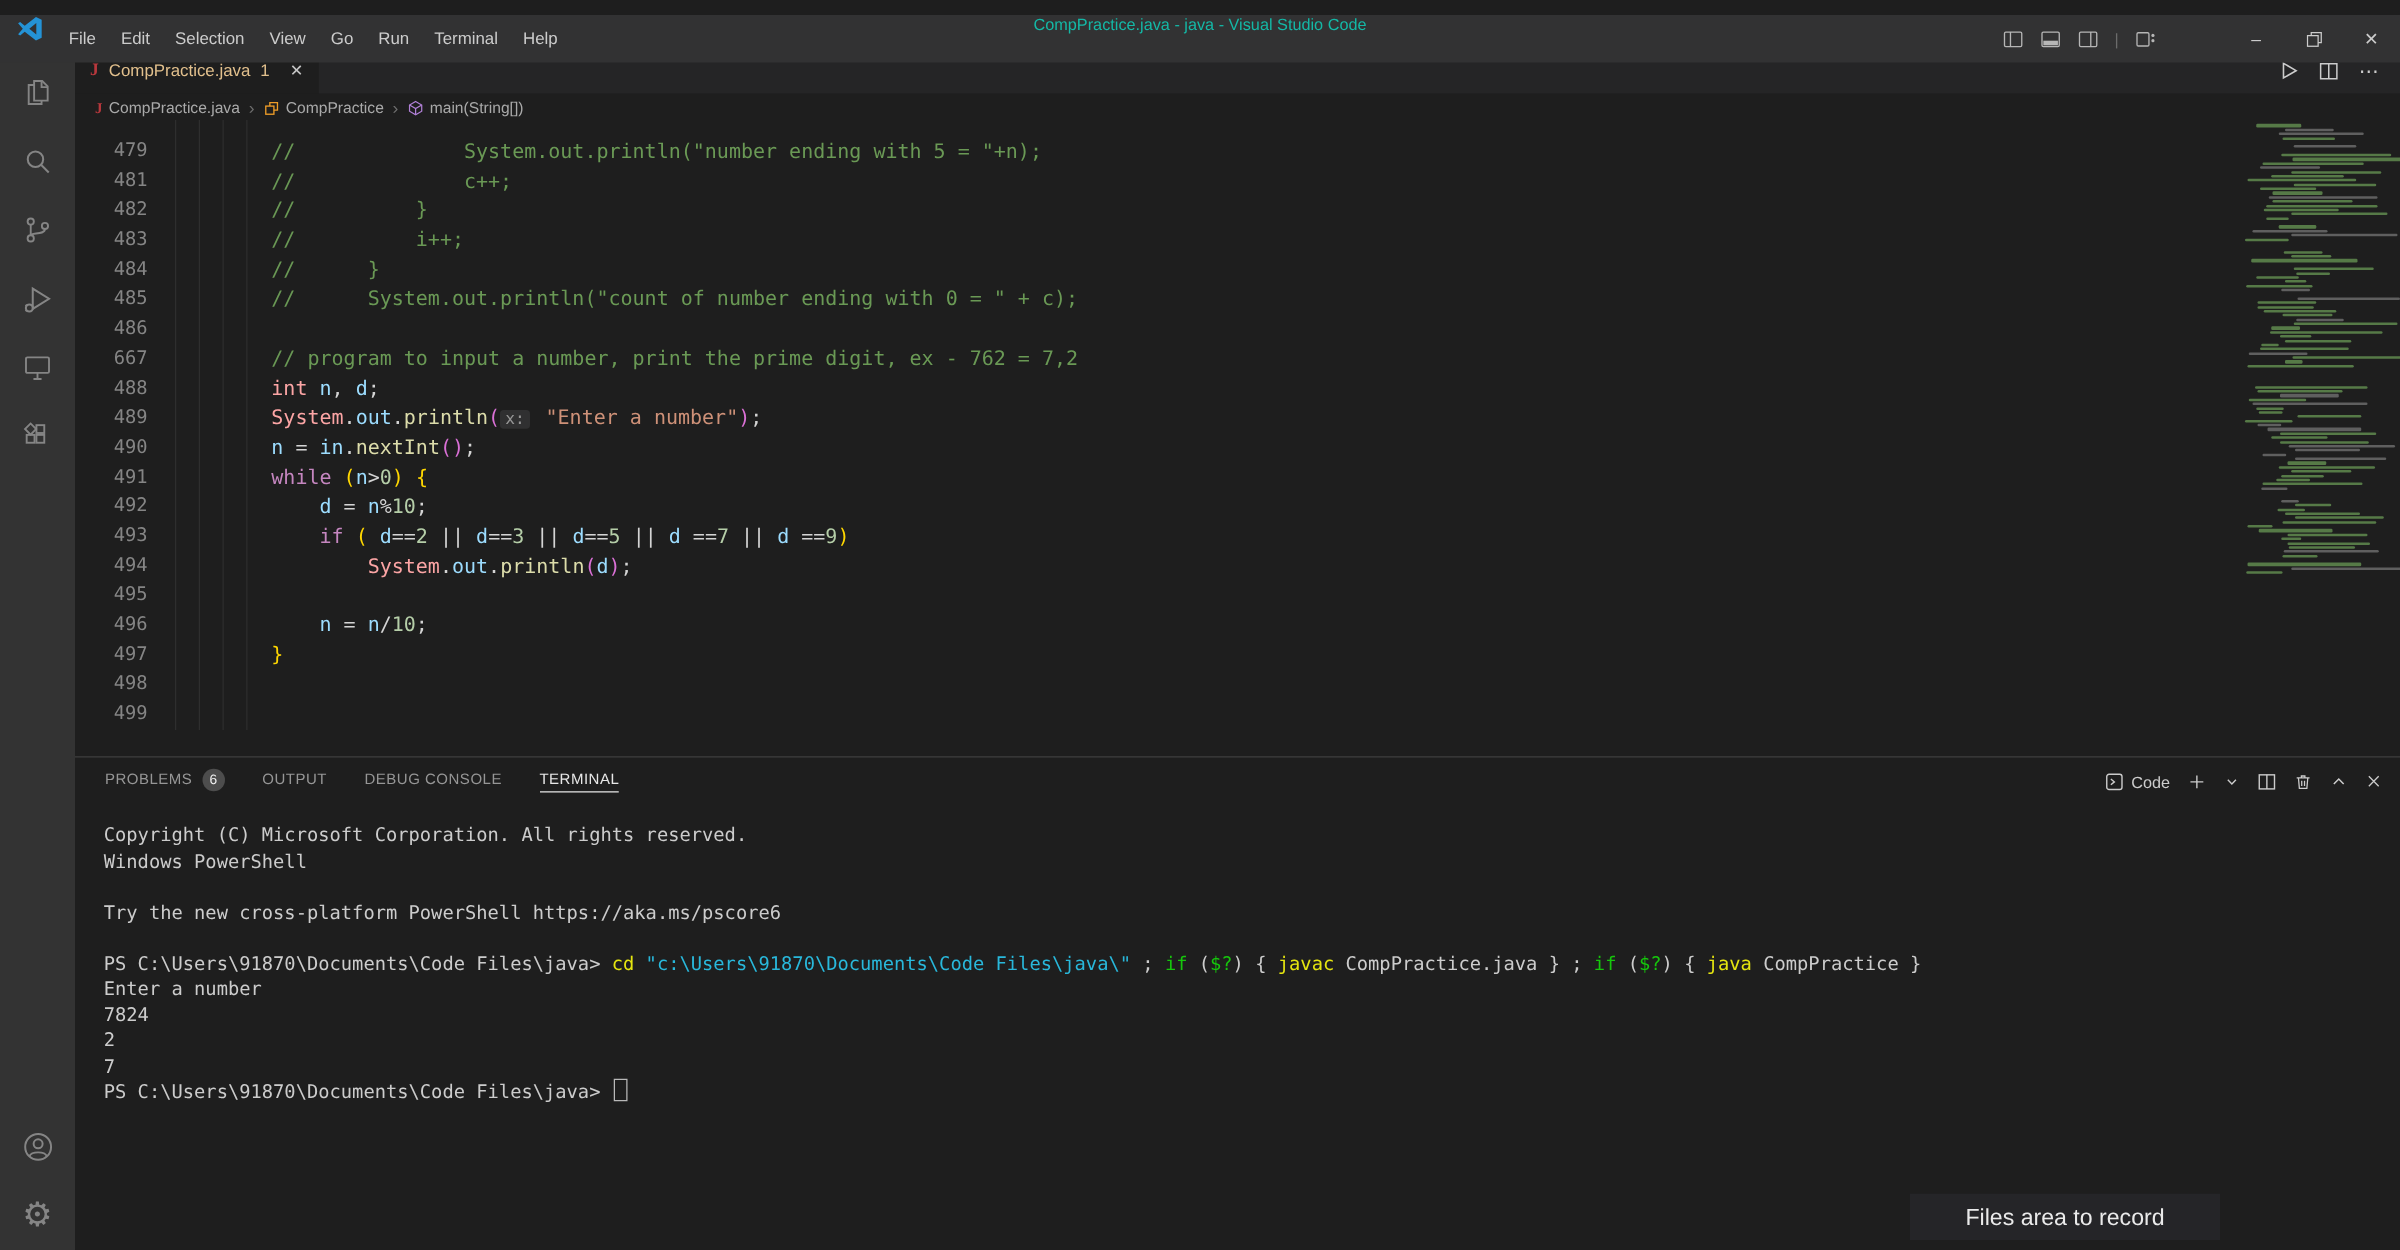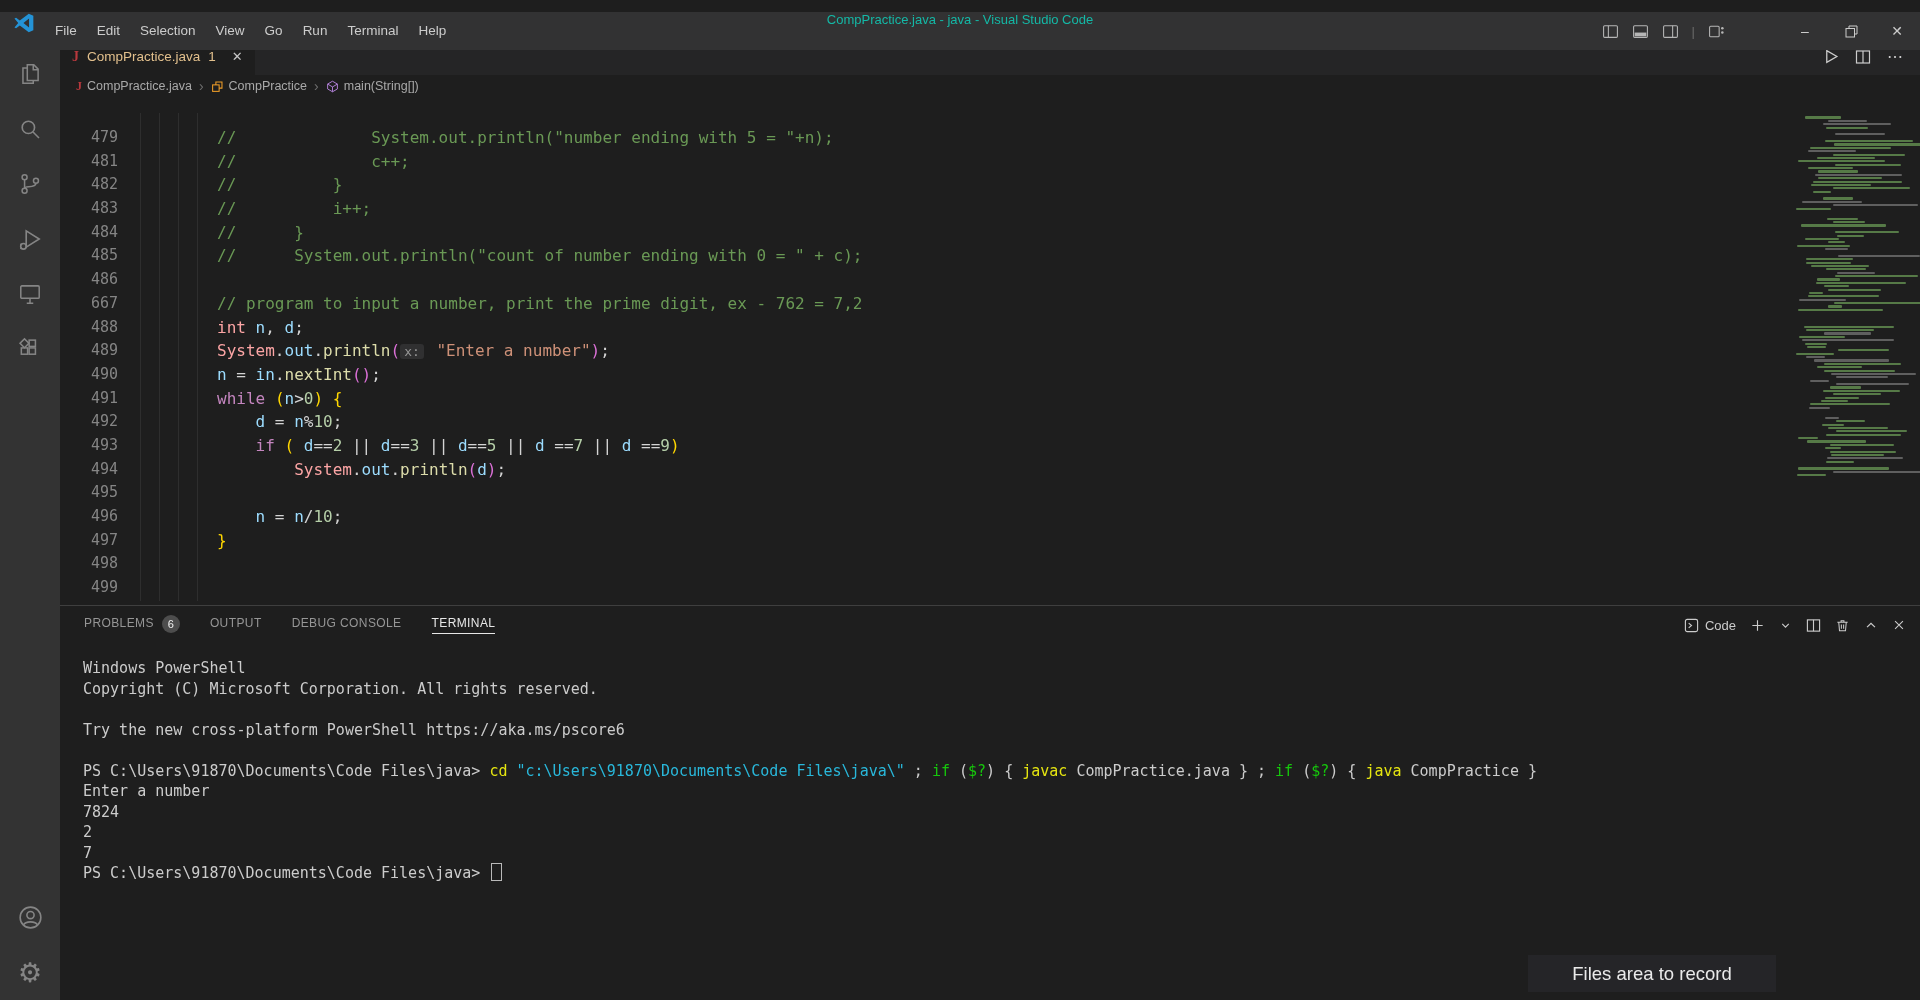--- a/index.html
+++ b/index.html
@@ -33,21 +33,21 @@
   .tclose{color:#c5c5c5;margin-left:8px;font-size:13px;}
   .editor-actions{margin-left:auto;display:flex;align-items:center;gap:16px;padding-right:16px;color:#cccccc;}
   .dots{font-size:16px;color:#cccccc;letter-spacing:1px;}
 
   
   .breadcrumb{position:absolute;left:60px;top:75px;right:0;height:22px;background:#1e1e1e;display:flex;align-items:center;padding-left:16px;color:#a9a9a9;font-size:12.5px;gap:5px;}
   .bc-sep{color:#6e6e6e;font-size:14px;margin:0 2px;}
   .bc-ic{display:flex;align-items:center;}
 
   
-  .editor{position:absolute;left:60px;top:113px;right:0;height:508px;background:#1e1e1e;overflow:hidden;}
+  .editor{position:absolute;left:60px;top:96px;right:0;height:508px;background:#1e1e1e;overflow:hidden;}
   .guide{position:absolute;top:0;bottom:20px;width:1px;background:#3c3c3c;opacity:.55;}
   #code{position:absolute;left:0;top:13px;right:130px;}
   .cline{display:flex;height:23.7px;}
   .lnum{flex:0 0 58px;text-align:right;color:#858585;font:15px/23.7px "DejaVu Sans Mono",monospace;}
   .ltext{margin-left:22px;white-space:pre;font:16px/23.7px "DejaVu Sans Mono",monospace;color:#d4d4d4;}
   .tk-comment{color:#6a9955}.tk-type{color:#fca5a5}.tk-var{color:#9cdcfe}.tk-fn{color:#dcdcaa}
   .tk-kw{color:#c586c0}.tk-str{color:#ce9178}.tk-num{color:#b5cea8}.tk-p{color:#d4d4d4}
   .tk-b1{color:#ffd700}.tk-b2{color:#da70d6}
   .tk-inlay{background:#303031;color:#969696;border-radius:3px;padding:0 4px;font-size:13px;margin-right:3px;}
   .minimap{position:absolute;right:10px;top:0;width:118px;bottom:0;}
@@ -489,22 +489,22 @@
             </svg>
           </span>
         <span>
             <svg width="14" height="14" viewBox="0 0 16 16" stroke="#cccccc" stroke-width="1.2">
               <path d="M3.5 3.5l9 9M12.5 3.5l-9 9"></path>
             </svg>
           </span>
       </div>
     </div>
     <div class="terminal" id="term">
+        <div class="trow"><span class="tt-d">Copyright (C) Microsoft Corporation. All rights reserved.</span></div>
         <div class="trow"><span class="tt-d">Windows PowerShell</span></div>
-        <div class="trow"><span class="tt-d">Copyright (C) Microsoft Corporation. All rights reserved.</span></div>
         <div class="trow">&nbsp;</div>
         <div class="trow"><span class="tt-d">Try the new cross-platform PowerShell https://aka.ms/pscore6</span></div>
         <div class="trow">&nbsp;</div>
         <div class="trow"><span class="tt-d">PS C:\Users\91870\Documents\Code Files\java&gt; </span><span class="tt-y">cd</span><span class="tt-d"> </span><span class="tt-c">"c:\Users\91870\Documents\Code Files\java\"</span><span class="tt-d"> ; </span><span class="tt-g">if</span><span class="tt-d"> (</span><span class="tt-g">$?</span><span class="tt-d">) { </span><span class="tt-y">javac</span><span class="tt-d"> CompPractice.java } ; </span><span class="tt-g">if</span><span class="tt-d"> (</span><span class="tt-g">$?</span><span class="tt-d">) { </span><span class="tt-y">java</span><span class="tt-d"> CompPractice }</span></div>
         <div class="trow"><span class="tt-d">Enter a number</span></div>
         <div class="trow"><span class="tt-d">7824</span></div>
         <div class="trow"><span class="tt-d">2</span></div>
         <div class="trow"><span class="tt-d">7</span></div>
         <div class="trow"><span class="tt-d">PS C:\Users\91870\Documents\Code Files\java&gt; </span><span class="term-cursor"></span></div>
       </div>

